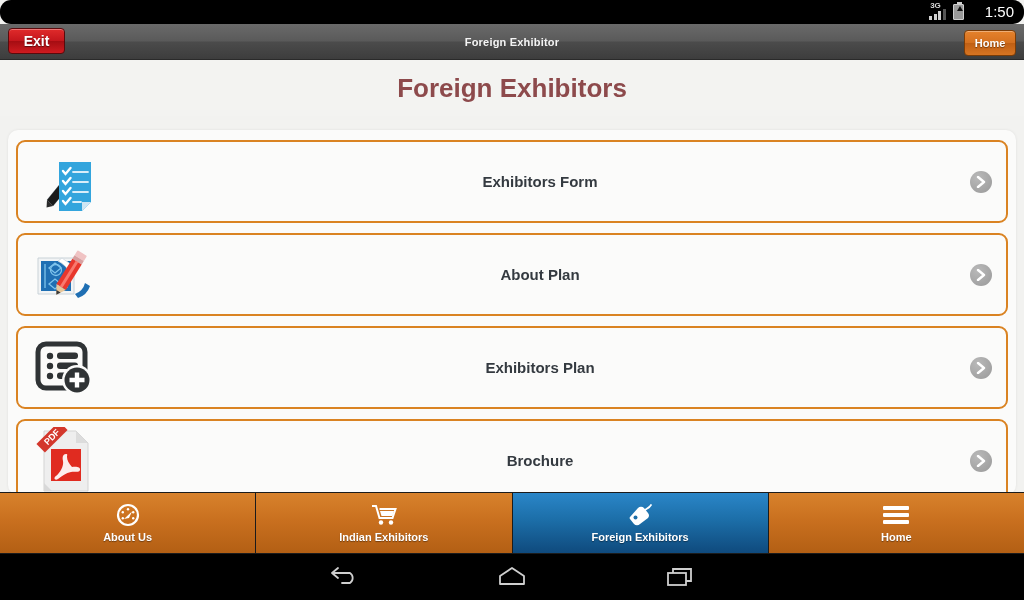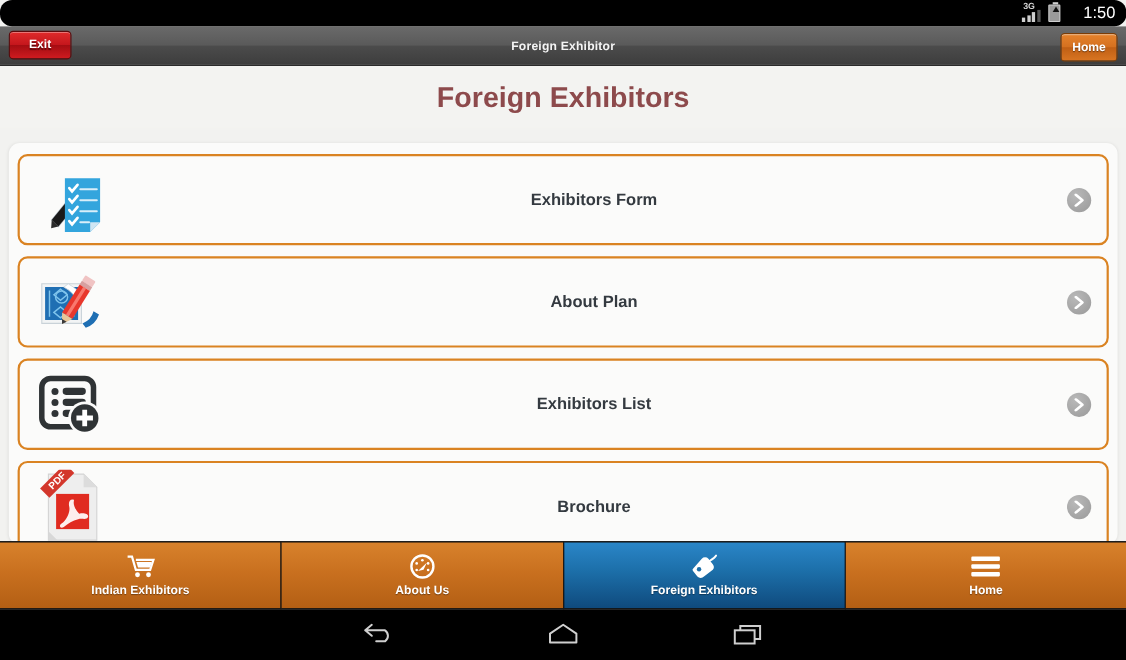--- a/index.html
+++ b/index.html
@@ -111,21 +111,21 @@
   }
   .exit-btn {
     position: absolute;
     left: 8px; top: 4px;
     width: 57px; height: 26px;
     border-radius: 4px;
     background: linear-gradient(to bottom, #e02b2b 0%, #c4161c 50%, #a50d12 51%, #cf1b20 100%);
     border: 1px solid #5a0a0c;
     box-shadow: inset 0 1px 0 rgba(255,255,255,0.35);
     color: #fff;
-    font-size: 11px;
+    font-size: 14px;
     font-weight: bold;
     display: flex;
     align-items: center;
     justify-content: center;
     cursor: pointer;
     text-shadow: 0 1px 1px rgba(0,0,0,0.5);
   }
   .home-btn {
     position: absolute;
     right: 8px; top: 6px;
@@ -379,21 +379,21 @@
           <circle cx="16" cy="28" r="3.2" fill="#2f3335"></circle>
           <circle cx="16" cy="38" r="3.2" fill="#2f3335"></circle>
           <rect x="23" y="14.5" width="21" height="6.5" rx="3" fill="#2f3335"></rect>
           <rect x="23" y="24.5" width="21" height="6.5" rx="3" fill="#2f3335"></rect>
           <rect x="23" y="34.5" width="21" height="6.5" rx="3" fill="#2f3335"></rect>
           <circle cx="43" cy="42" r="15" fill="#fbfbfa"></circle>
           <circle cx="43" cy="42" r="12.5" fill="#2f3335"></circle>
           <path d="M43 34.5 v15 M35.5 42 h15" stroke="#ffffff" stroke-width="4.4" stroke-linecap="butt"></path>
         </svg>
       </div>
-      <div class="card-label">Exhibitors List</div>
+      <div class="card-label">Exhibitors Plan</div>
       <div class="chevron">
         <svg width="10" height="12" viewBox="0 0 10 12">
             <path d="M2 1 L8 6 L2 11" fill="none" stroke="#ffffff" stroke-width="2.4" stroke-linecap="round" stroke-linejoin="round"></path>
           </svg>
       </div>
     </div>
 
     <div class="card">
       <div class="card-icon">
         <svg width="60" height="68" viewBox="0 0 60 68">
@@ -415,45 +415,45 @@
           </svg>
       </div>
     </div>
 
   </div>
 
   <div class="tabbar">
 
     <div class="tab">
       <div class="tab-icon">
-        <svg width="28" height="24" viewBox="0 0 28 24">
-          <path d="M2 3 h4 l3.5 12 h13 l3-9 h-16" fill="none" stroke="#ffffff" stroke-width="2"></path>
-          <path d="M10 8 h14 l-1.5 5 h-11 z" fill="#ffffff"></path>
-          <circle cx="11" cy="19.5" r="2.2" fill="#ffffff"></circle>
-          <circle cx="21" cy="19.5" r="2.2" fill="#ffffff"></circle>
-        </svg>
-      </div>
-      <div class="tab-label">Indian Exhibitors</div>
-    </div>
-
-    <div class="tab">
-      <div class="tab-icon">
         <svg width="24" height="24" viewBox="0 0 24 24">
           <circle cx="12" cy="12" r="10" fill="none" stroke="#ffffff" stroke-width="2.2"></circle>
           <circle cx="12" cy="6.3" r="1.2" fill="#fff"></circle>
           <circle cx="17.2" cy="9.2" r="1.2" fill="#fff"></circle>
           <circle cx="6.8" cy="9.2" r="1.2" fill="#fff"></circle>
           <circle cx="17.2" cy="15.2" r="1.2" fill="#fff"></circle>
           <circle cx="6.8" cy="15.2" r="1.2" fill="#fff"></circle>
           <path d="M8 16 L16 8.5 L13 15 Z" fill="#ffffff"></path>
         </svg>
       </div>
       <div class="tab-label">About Us</div>
     </div>
 
+    <div class="tab">
+      <div class="tab-icon">
+        <svg width="28" height="24" viewBox="0 0 28 24">
+          <path d="M2 3 h4 l3.5 12 h13 l3-9 h-16" fill="none" stroke="#ffffff" stroke-width="2"></path>
+          <path d="M10 8 h14 l-1.5 5 h-11 z" fill="#ffffff"></path>
+          <circle cx="11" cy="19.5" r="2.2" fill="#ffffff"></circle>
+          <circle cx="21" cy="19.5" r="2.2" fill="#ffffff"></circle>
+        </svg>
+      </div>
+      <div class="tab-label">Indian Exhibitors</div>
+    </div>
+
     <div class="tab active">
       <div class="tab-icon">
         <svg width="28" height="24" viewBox="0 0 28 24">
           <path d="M4 14 L12 5 a4 4 0 0 1 6 0 L22 10 a4 4 0 0 1 0 5 L14 21 a4 4 0 0 1 -6 0 L4 16 a1.6 1.6 0 0 1 0 -2 z" fill="#ffffff"></path>
           <circle cx="9.5" cy="14.5" r="2" fill="#1c6ea8"></circle>
           <path d="M19 7 q5 -3 6 -5" fill="none" stroke="#ffffff" stroke-width="1.7" stroke-linecap="round"></path>
         </svg>
       </div>
       <div class="tab-label">Foreign Exhibitors</div>
     </div>

